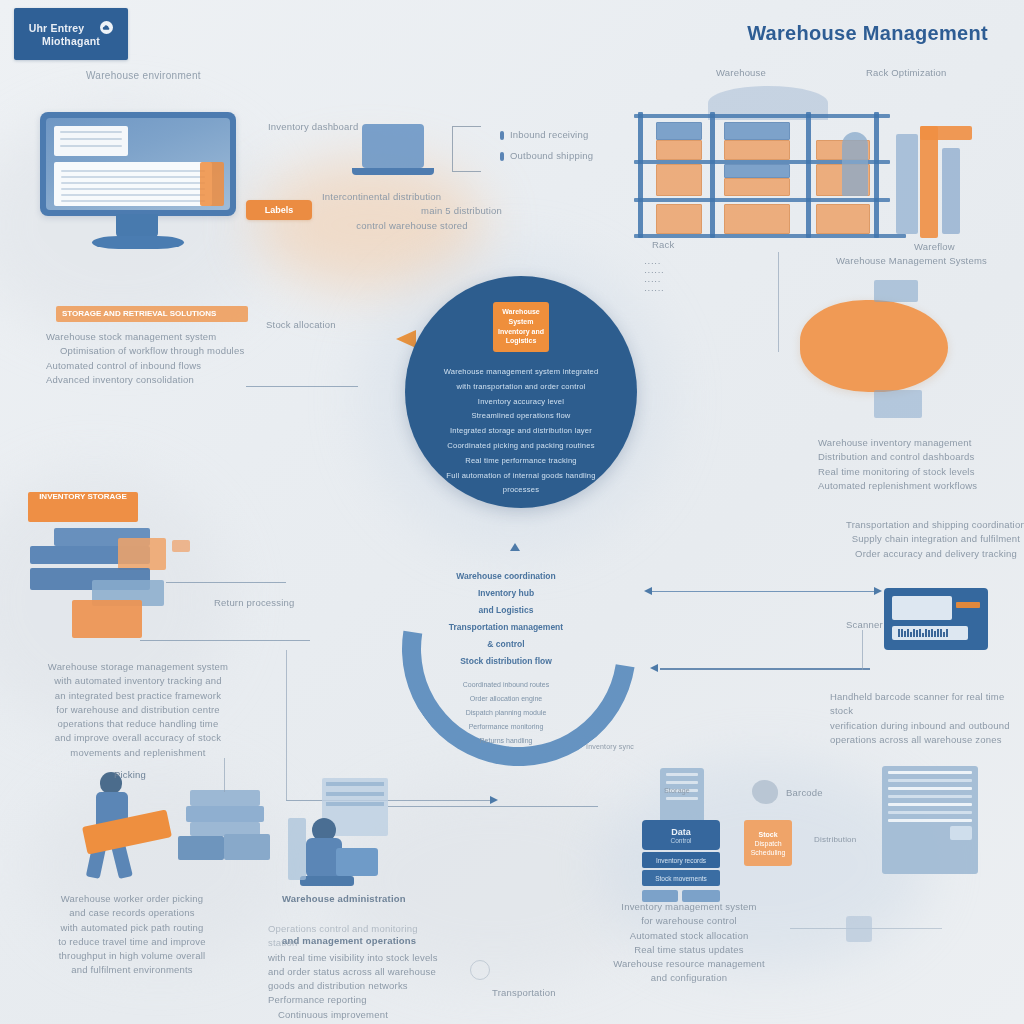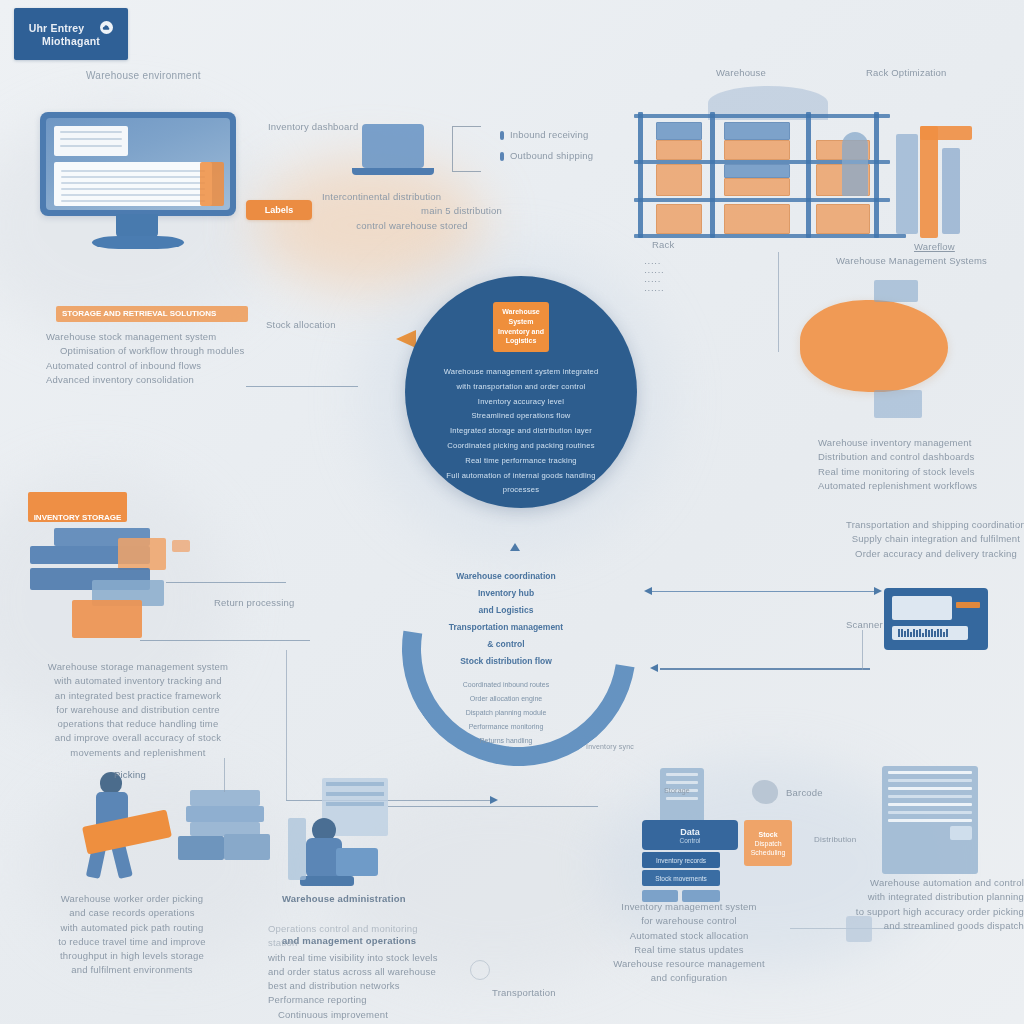--- a/index.html
+++ b/index.html
@@ -149,20 +149,21 @@
       <span class="t">Uhr Entrey</span>
       <span class="hdr-ico">
         <svg viewBox="0 0 24 24">
             <path d="M6 18a4 4 0 010-8 6 6 0 0111.5 2A3.5 3.5 0 0118 18z" fill="#2f6096"></path>
           </svg>
       </span>
     </div>
     <span class="t">Miothagant</span>
   </div>
 
+  <div class="abs hdr-title-r">Warehouse Management</div>
   <div class="abs hdr-sub">Warehouse environment</div>
 
   <div class="abs mon-frame">
     <div class="mon-screen">
       <div class="mon-card">
           <i></i>
           <i></i>
           <i></i>
         </div>
       <div class="mon-tbl">
@@ -237,21 +238,21 @@
 
     <div class="crane" style="left:300px;top:38px;width:18px;height:112px;"></div>
     <div class="crane" style="left:300px;top:38px;width:52px;height:14px;"></div>
     <div class="abs" style="left:276px;top:46px;width:22px;height:100px;background:#7ea3ca;opacity:.6;border-radius:2px;"></div>
     <div class="abs" style="left:322px;top:60px;width:18px;height:86px;background:#6b93c1;opacity:.55;border-radius:2px;"></div>
   </div>
 
   <div class="abs cap" style="left:716px;top:66px;">Warehouse</div>
   <div class="abs cap" style="left:866px;top:66px;">Rack Optimization</div>
   <div class="abs cap" style="left:652px;top:238px;">Rack</div>
-  <div class="abs cap" style="left:914px;top:240px;text-decoration:underline;">Wareflow</div>
+  <div class="abs cap" style="left:914px;top:240px;">Wareflow</div>
   <div class="abs cap" style="left:836px;top:254px;width:180px;">Warehouse Management Systems</div>
 
   <div class="abs" style="left:644px;top:256px;width:70px;">
     <div class="cap" style="height:9px;">·····</div>
     <div class="cap" style="height:9px;">······</div>
     <div class="cap" style="height:9px;">·····</div>
     <div class="cap" style="height:9px;">······</div>
   </div>
   <div class="vline" style="left:778px;top:252px;height:100px;"></div>
 
@@ -299,22 +300,22 @@
     <div style="height:8px;"></div>
     <div class="s">Coordinated inbound routes</div>
     <div class="s">Order allocation engine</div>
     <div class="s">Dispatch planning module</div>
     <div class="s">Performance monitoring</div>
     <div class="s">Returns handling</div>
   </div>
   <div class="abs cap" style="left:586px;top:742px;font-size:7px;">Inventory sync</div>
   <div class="arw u abs" style="left:510px;top:538px;"></div>
 
-  <div class="abs" style="left:28px;top:492px;width:99px;height:30px;background:#ee8f45;border-radius:2px;
-       display:flex;align-items:flex-end;justify-content:center;">
+  <div class="abs" style="left:28px;top:492px;width:110px;height:30px;background:#ee8f45;border-radius:2px;
+       display:flex;align-items:flex-start;justify-content:center;">
     <span style="color:#fff;font-size:8px;font-weight:700;filter:blur(.45px);">INVENTORY STORAGE</span>
   </div>
   <div class="stk abs" style="left:54px;top:528px;width:96px;height:18px;background:#5a86b8;opacity:.9;"></div>
   <div class="stk abs" style="left:30px;top:546px;width:120px;height:18px;background:#4e7cb1;opacity:.9;"></div>
   <div class="stk abs" style="left:118px;top:538px;width:48px;height:32px;background:#f0a368;opacity:.85;"></div>
   <div class="stk abs" style="left:30px;top:568px;width:120px;height:22px;background:#4b79ad;opacity:.9;"></div>
   <div class="stk abs" style="left:92px;top:580px;width:72px;height:26px;background:#8aaccd;opacity:.85;"></div>
   <div class="stk abs" style="left:72px;top:600px;width:70px;height:38px;background:#ee9450;opacity:.92;"></div>
   <div class="stk abs" style="left:172px;top:540px;width:18px;height:12px;background:#eda775;opacity:.8;"></div>
   <div class="abs cap" style="left:214px;top:596px;">Return processing</div>
@@ -366,20 +367,25 @@
         <i style="height:7px"></i>
         <i style="height:8px"></i>
         <i style="height:6px"></i>
         <i style="height:8px"></i>
         <i style="height:8px"></i>
         <i style="height:5px"></i>
         <i style="height:8px"></i>
     </div>
   </div>
   <div class="abs cap" style="left:846px;top:618px;">Scanner</div>
+  <div class="abs" style="left:830px;top:690px;width:194px;">
+    <div class="cap">Handheld barcode scanner for real time stock</div>
+    <div class="cap">verification during inbound and outbound</div>
+    <div class="cap">operations across all warehouse zones</div>
+  </div>
 
   <div class="hline" style="left:652px;top:591px;width:226px;background:#4d7aa8;"></div>
   <div class="arw l abs" style="left:644px;top:587px;"></div>
   <div class="arw r abs" style="left:874px;top:587px;"></div>
 
   <div class="hline" style="left:660px;top:668px;width:210px;background:#3d6b9c;height:2px;"></div>
   <div class="arw l abs" style="left:650px;top:664px;"></div>
   <div class="vline" style="left:862px;top:630px;height:40px;"></div>
 
   <div class="vline" style="left:286px;top:650px;height:150px;"></div>
@@ -400,21 +406,21 @@
   <div class="abs" style="left:190px;top:822px;width:70px;height:14px;background:#9cb8d4;border-radius:2px;"></div>
   <div class="abs" style="left:178px;top:836px;width:46px;height:24px;background:#6e95bd;border-radius:2px;"></div>
   <div class="abs" style="left:224px;top:834px;width:46px;height:26px;background:#88a9ca;border-radius:2px;"></div>
   <div class="vline" style="left:224px;top:758px;height:34px;"></div>
 
   <div class="abs" style="left:20px;top:892px;width:224px;text-align:center;">
     <div class="cap">Warehouse worker order picking</div>
     <div class="cap">and case records operations</div>
     <div class="cap">with automated pick path routing</div>
     <div class="cap">to reduce travel time and improve</div>
-    <div class="cap">throughput in high levels storage</div>
+    <div class="cap">throughput in high volume overall</div>
     <div class="cap">and fulfilment environments</div>
   </div>
 
   <div class="abs" style="left:322px;top:778px;width:66px;height:58px;background:#bdd0e2;opacity:.8;border-radius:2px;"></div>
   <div class="abs" style="left:326px;top:782px;width:58px;height:4px;background:#9fbad4;"></div>
   <div class="abs" style="left:326px;top:792px;width:58px;height:4px;background:#9fbad4;"></div>
   <div class="abs" style="left:326px;top:802px;width:58px;height:4px;background:#9fbad4;"></div>
 
   <div class="abs" style="left:312px;top:818px;width:24px;height:24px;background:#4a6e93;border-radius:50%;"></div>
   <div class="abs" style="left:306px;top:838px;width:36px;height:40px;background:#5b86b6;border-radius:6px;"></div>
@@ -424,34 +430,34 @@
   <div class="hline" style="left:388px;top:806px;width:210px;"></div>
 
   <div class="abs" style="left:282px;top:892px;width:160px;">
     <div class="cap cap-d" style="font-weight:600;">Warehouse administration</div>
     <div class="cap cap-d" style="font-weight:600;margin-top:28px;">and management operations</div>
   </div>
   <div class="abs" style="left:268px;top:922px;width:180px;">
     <div class="cap" style="opacity:.6;">Operations control and monitoring station</div>
     <div class="cap">with real time visibility into stock levels</div>
     <div class="cap">and order status across all warehouse</div>
-    <div class="cap">best and distribution networks</div>
+    <div class="cap">goods and distribution networks</div>
     <div class="cap">Performance reporting</div>
     <div class="cap" style="padding-left:10px;">Continuous improvement</div>
   </div>
   <div class="abs cap" style="left:492px;top:986px;">Transportation</div>
   <div class="abs" style="left:470px;top:960px;width:18px;height:18px;border:1px solid #aab7c5;border-radius:50%;opacity:.6;"></div>
 
   <div class="cab abs" style="left:660px;top:768px;width:44px;height:56px;">
       <i></i>
       <i></i>
       <i></i>
       <i></i>
     </div>
-  <div class="drw abs" style="left:642px;top:820px;width:96px;height:30px;">
+  <div class="drw abs" style="left:642px;top:820px;width:78px;height:30px;">
     <span class="t">Data</span>
     <span class="u">Control</span>
   </div>
   <div class="abs" style="left:642px;top:852px;width:78px;height:16px;background:#32659c;border-radius:2px;display:flex;align-items:center;justify-content:center;">
     <span style="color:#d5e4f2;font-size:6.5px;filter:blur(.45px);">Inventory records</span>
   </div>
   <div class="abs" style="left:642px;top:870px;width:78px;height:16px;background:#3a6da3;border-radius:2px;display:flex;align-items:center;justify-content:center;">
     <span style="color:#d5e4f2;font-size:6.5px;filter:blur(.45px);">Stock movements</span>
   </div>
   <div class="abs" style="left:642px;top:890px;width:36px;height:12px;background:#7ca2c9;border-radius:2px;"></div>
@@ -472,26 +478,20 @@
     <i style="background:#eef4f9"></i>
       <i style="background:#cfdeec"></i>
       <i style="background:#eef4f9"></i>
       <i style="background:#cfdeec"></i>
       <i style="background:#eef4f9"></i>
       <i style="background:#cfdeec"></i>
       <i style="background:#eef4f9"></i>
   </div>
   <div class="abs" style="left:950px;top:826px;width:22px;height:14px;background:#cfdeec;border-radius:2px;"></div>
 
-  <div class="abs" style="left:828px;top:876px;width:196px;text-align:right;">
-    <div class="cap">Warehouse automation and control</div>
-    <div class="cap">with integrated distribution planning</div>
-    <div class="cap">to support high accuracy order picking</div>
-    <div class="cap">and streamlined goods dispatch</div>
-  </div>
   <div class="abs" style="left:594px;top:900px;width:190px;text-align:center;">
     <div class="cap">Inventory management system</div>
     <div class="cap">for warehouse control</div>
     <div class="cap">Automated stock allocation</div>
     <div class="cap">Real time status updates</div>
     <div class="cap">Warehouse resource management</div>
     <div class="cap">and configuration</div>
   </div>
   <div class="hline" style="left:790px;top:928px;width:152px;opacity:.4;"></div>
   <div class="abs" style="left:846px;top:916px;width:26px;height:26px;background:#b7c8da;opacity:.7;border-radius:3px;"></div>

